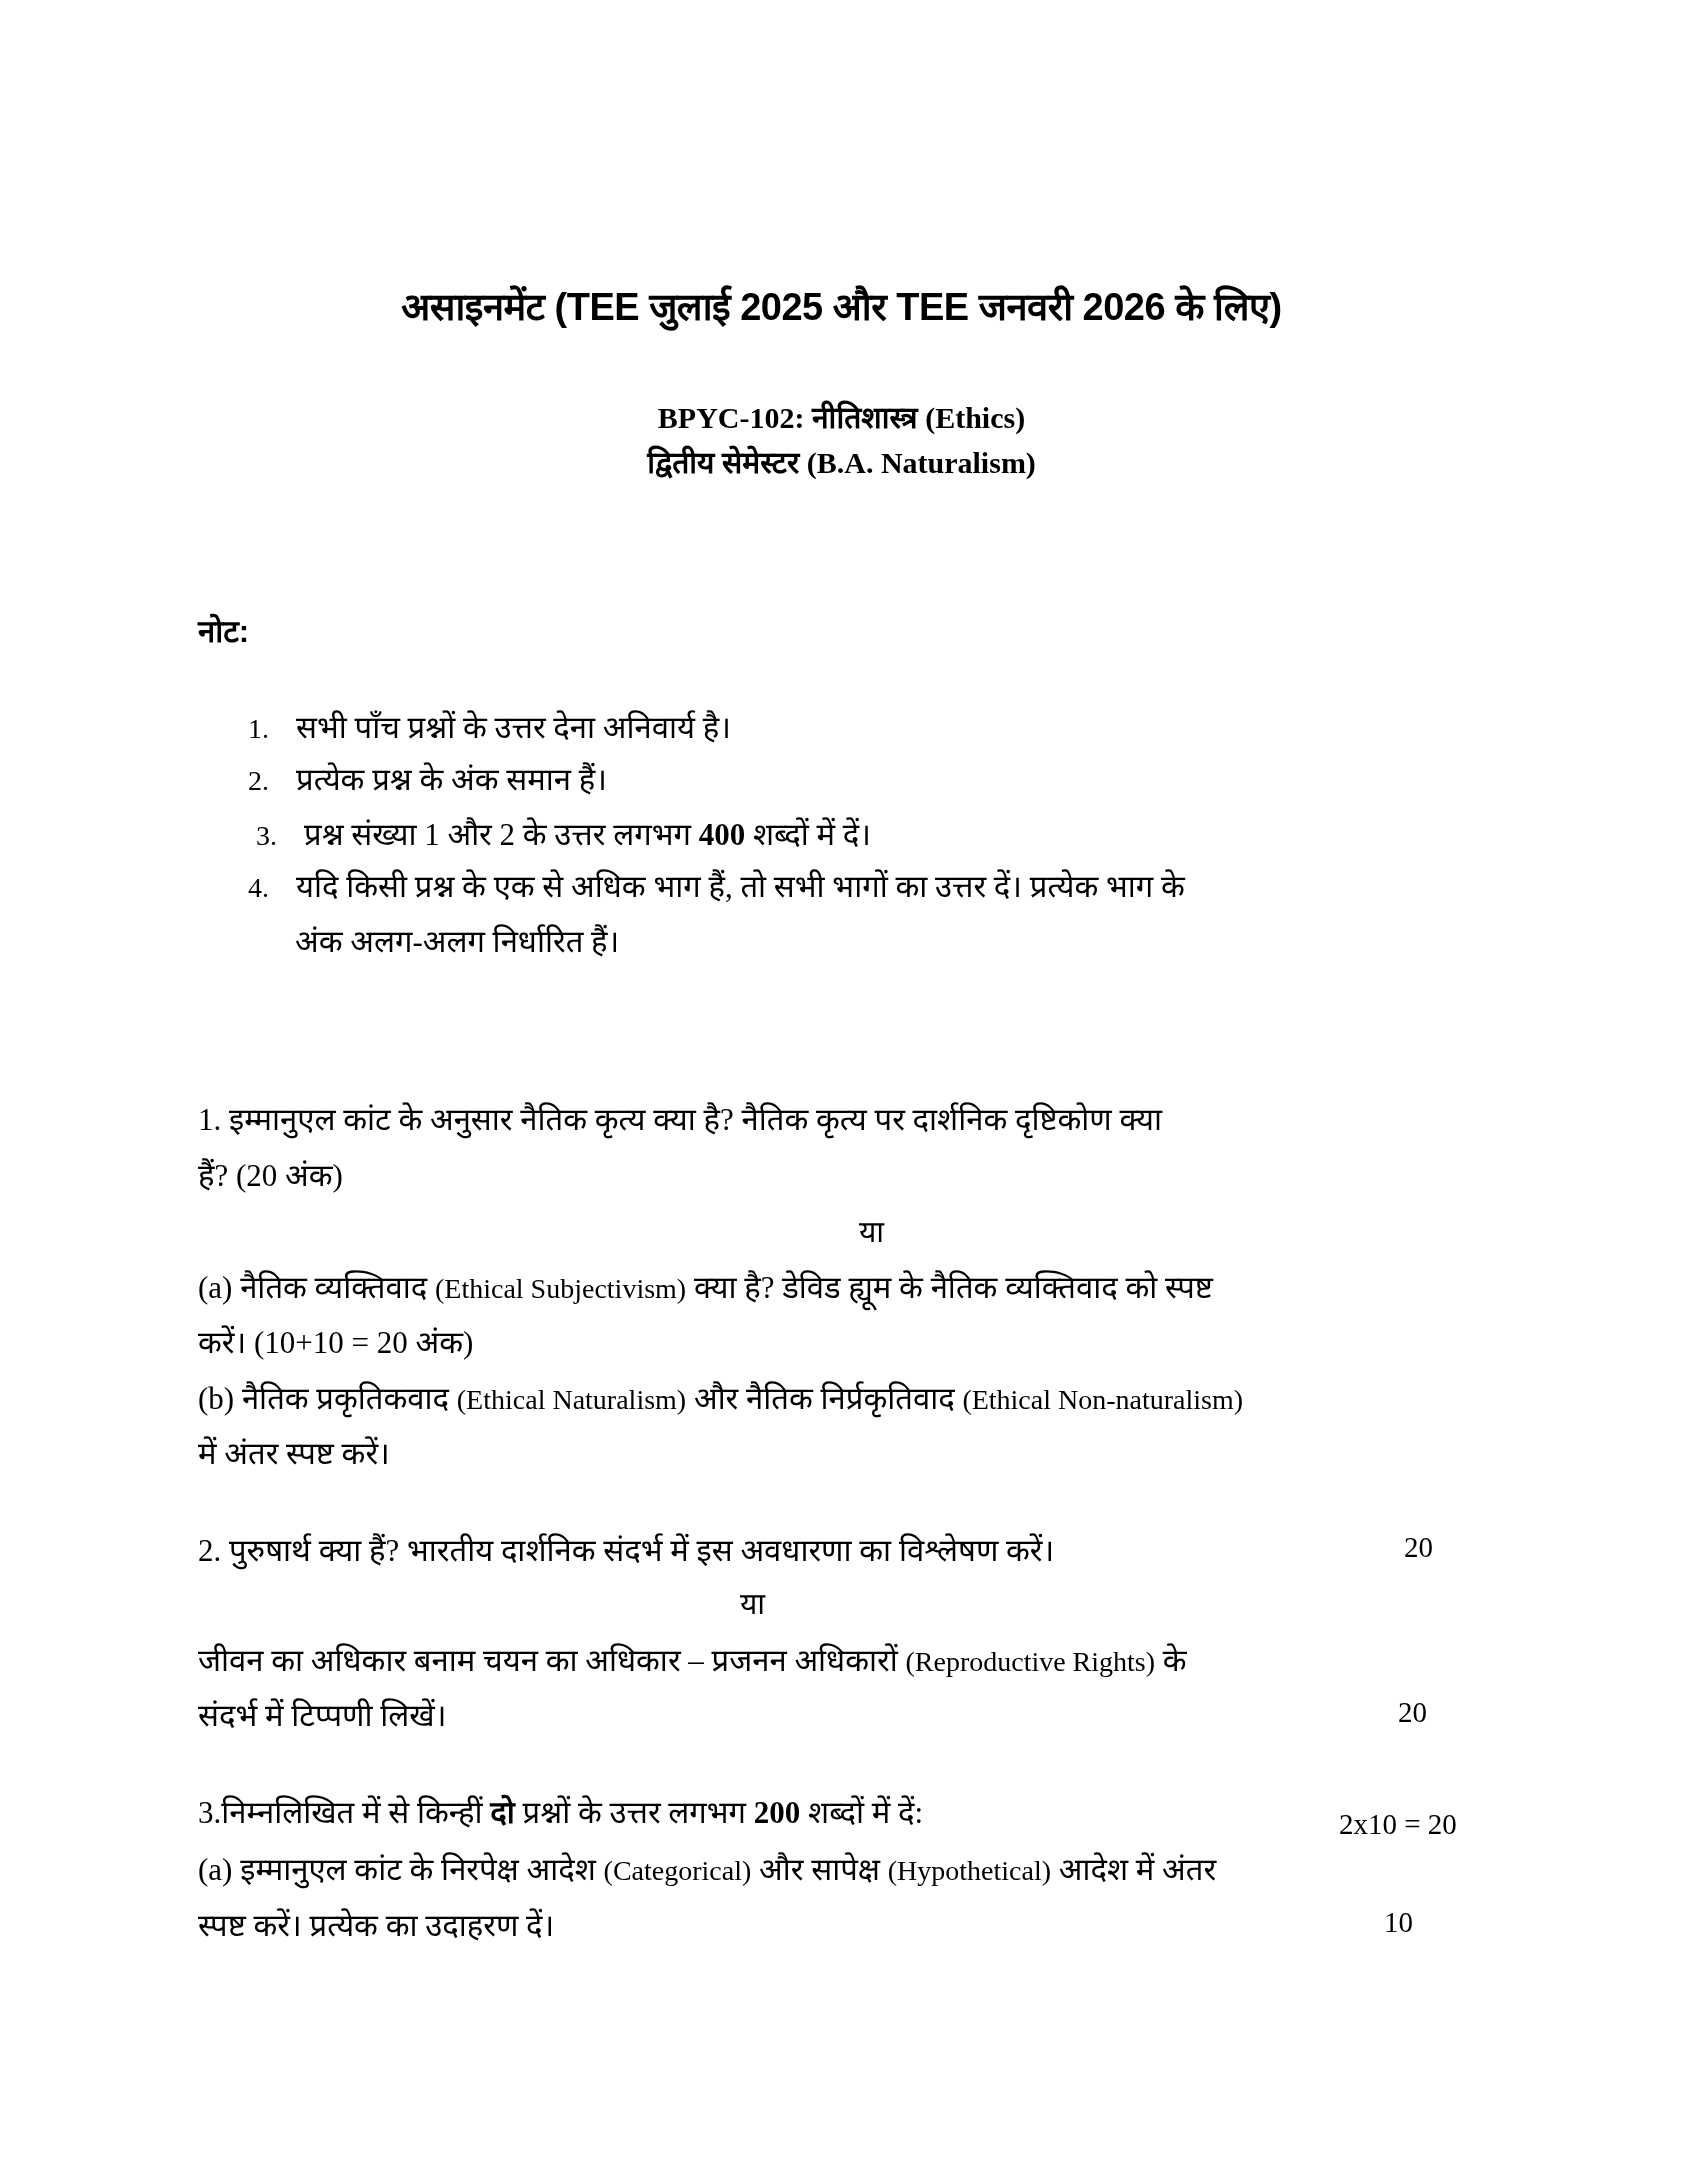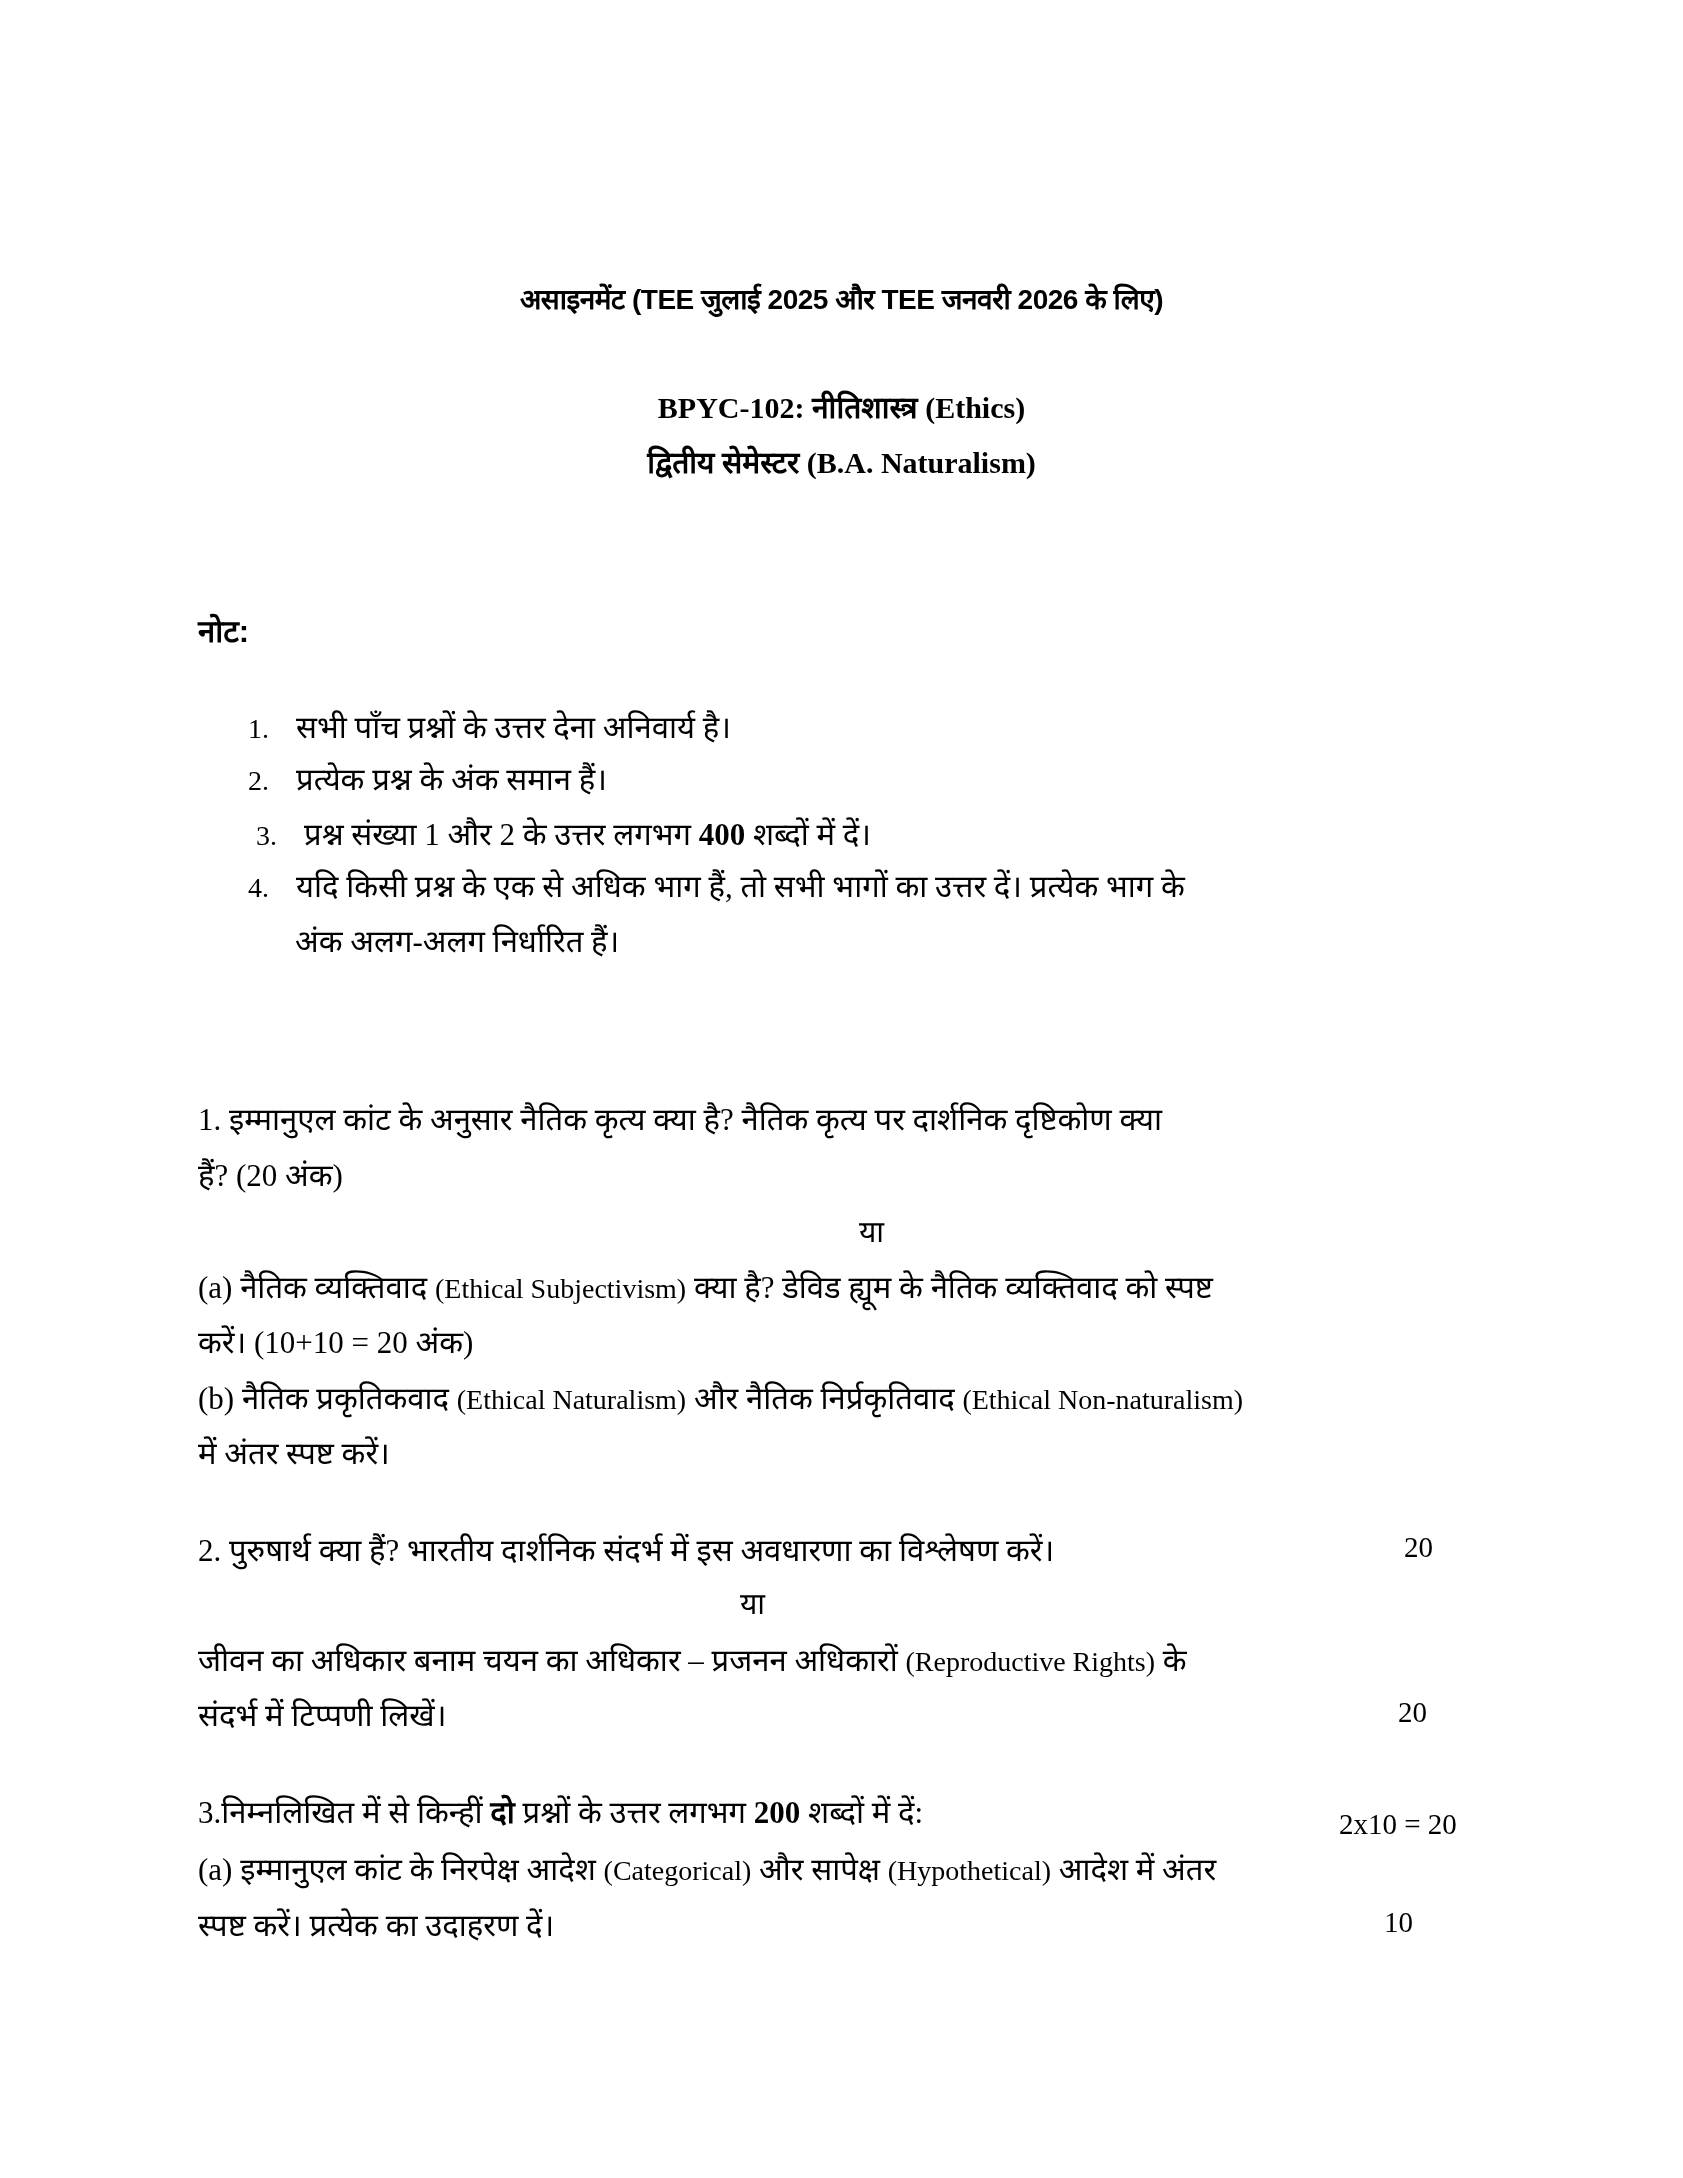--- a/index.html
+++ b/index.html
@@ -1,35 +1,35 @@
 <!DOCTYPE html>
 <html><head>
   <meta charset="utf-8">
   <style>
     html, body { margin: 0; padding: 0; background: #ffffff; }
     body { width: 1683px; height: 2178px; position: relative; overflow: hidden;
            font-family: "Liberation Serif", "DejaVu Serif", serif; color: #000; }
     .abs { position: absolute; white-space: nowrap; }
     .title { left: 0; width: 1683px; text-align: center; top: 279px;
-             font-size: 28px; font-weight: bold; font-family: "Liberation Sans", "DejaVu Sans", sans-serif; letter-spacing: -0.5px; }
+             font-size: 38px; font-weight: bold; font-family: "Liberation Sans", "DejaVu Sans", sans-serif; letter-spacing: -0.5px; }
     .sub { left: 0; width: 1683px; text-align: center; font-size: 30px; font-weight: bold; }
     .note-head { left: 198px; top: 609px; font-size: 31px; font-weight: bold; font-family: "Liberation Sans", "DejaVu Sans", sans-serif; }
     .note { font-size: 31px; }
     .note .num { display: inline-block; width: 48px; font-size: 28px; }
     .qline { left: 198px; font-size: 31px; }
     .en { font-size: 28px; }
     .marks { font-size: 29px; }
     .center-or { left: 0; width: 1683px; text-align: center; font-size: 30px; }
     b.b { font-weight: bold; }
   </style>
 </head>
 <body>
 
 <div class="abs title">असाइनमेंट (TEE जुलाई 2025 और TEE जनवरी 2026 के लिए)</div>
-<div class="abs sub" style="top:386px;">BPYC-102: नीतिशास्त्र (Ethics)</div>
+<div class="abs sub" style="top:396px;">BPYC-102: नीतिशास्त्र (Ethics)</div>
 <div class="abs sub" style="top:441px; font-family:'Liberation Serif','DejaVu Serif',serif;">द्वितीय सेमेस्टर (B.A. Naturalism)</div>
 
 <div class="abs note-head">नोट:</div>
 
 <div class="abs note" style="left:248px; top:705px;">
   <span class="num">1.</span><span>सभी पाँच प्रश्नों के उत्तर देना अनिवार्य है।</span>
 </div>
 <div class="abs note" style="left:248px; top:757px;">
   <span class="num">2.</span><span>प्रत्येक प्रश्न के अंक समान हैं।</span>
 </div>

